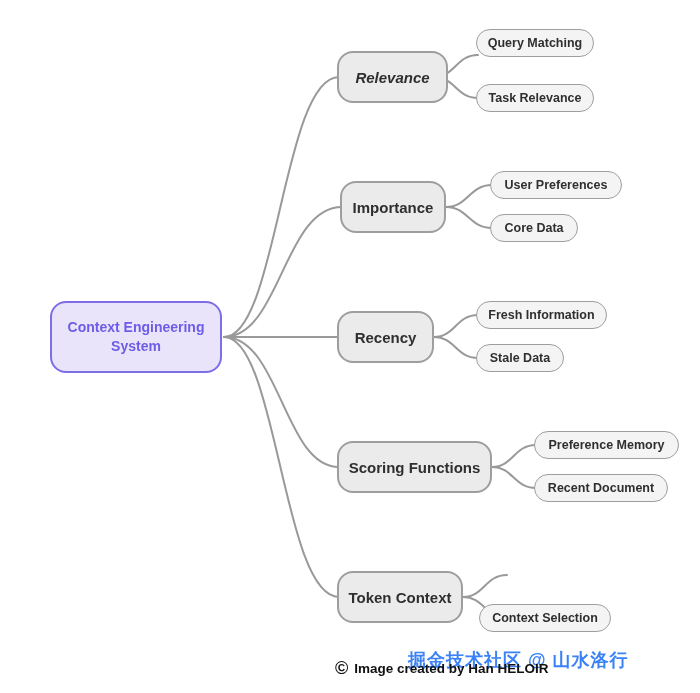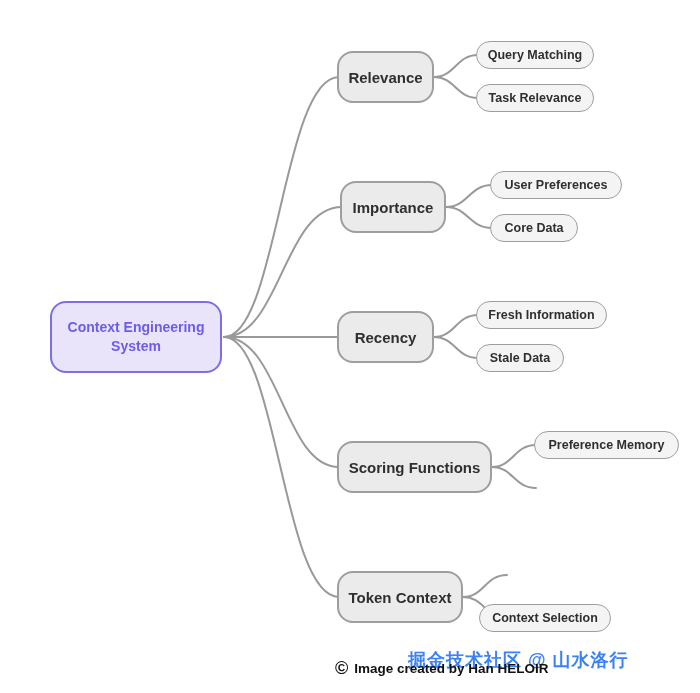--- a/index.html
+++ b/index.html
@@ -118,24 +118,24 @@
     <path d="M492,467 C513,467 514,488 536,488"></path>
 
     <path d="M463,597 C484,597 485,575 507,575"></path>
     <path d="M463,597 C484,597 485,618 507,618"></path>
   </svg>
 
   <div class="node root" style="left:50px; top:301px; width:172px; height:72px;">
     <span>Context Engineering System</span>
   </div>
 
-  <div class="node branch" style="left:337px; top:51px; width:97px;">
+  <div class="node branch" style="left:337px; top:51px; width:111px;font-style:italic;">
     <span>Relevance</span>
   </div>
-  <div class="node leaf" style="left:476px; top:41px; width:118px;">
+  <div class="node leaf" style="left:476px; top:29px; width:118px;">
     <span>Query Matching</span>
   </div>
   <div class="node leaf" style="left:476px; top:84px; width:118px;">
     <span>Task Relevance</span>
   </div>
 
   <div class="node branch" style="left:340px; top:181px; width:106px;">
     <span>Importance</span>
   </div>
   <div class="node leaf" style="left:490px; top:171px; width:132px;">
@@ -154,20 +154,23 @@
   <div class="node leaf" style="left:476px; top:344px; width:88px;">
     <span>Stale Data</span>
   </div>
 
   <div class="node branch" style="left:337px; top:441px; width:155px;">
     <span>Scoring Functions</span>
   </div>
   <div class="node leaf" style="left:534px; top:431px; width:145px;">
     <span>Preference Memory</span>
   </div>
+  <div class="node leaf" style="left:534px; top:474px; width:134px;">
+    <span>Recent Document</span>
+  </div>
 
   <div class="node branch" style="left:337px; top:571px; width:126px;">
     <span>Token Context</span>
   </div>
   <div class="node leaf" style="left:479px; top:604px; width:132px;">
     <span>Context Selection</span>
   </div>
 
   <div id="footer-watermark">掘金技术社区 @ 山水洛行</div>
   <div id="footer-credit">

